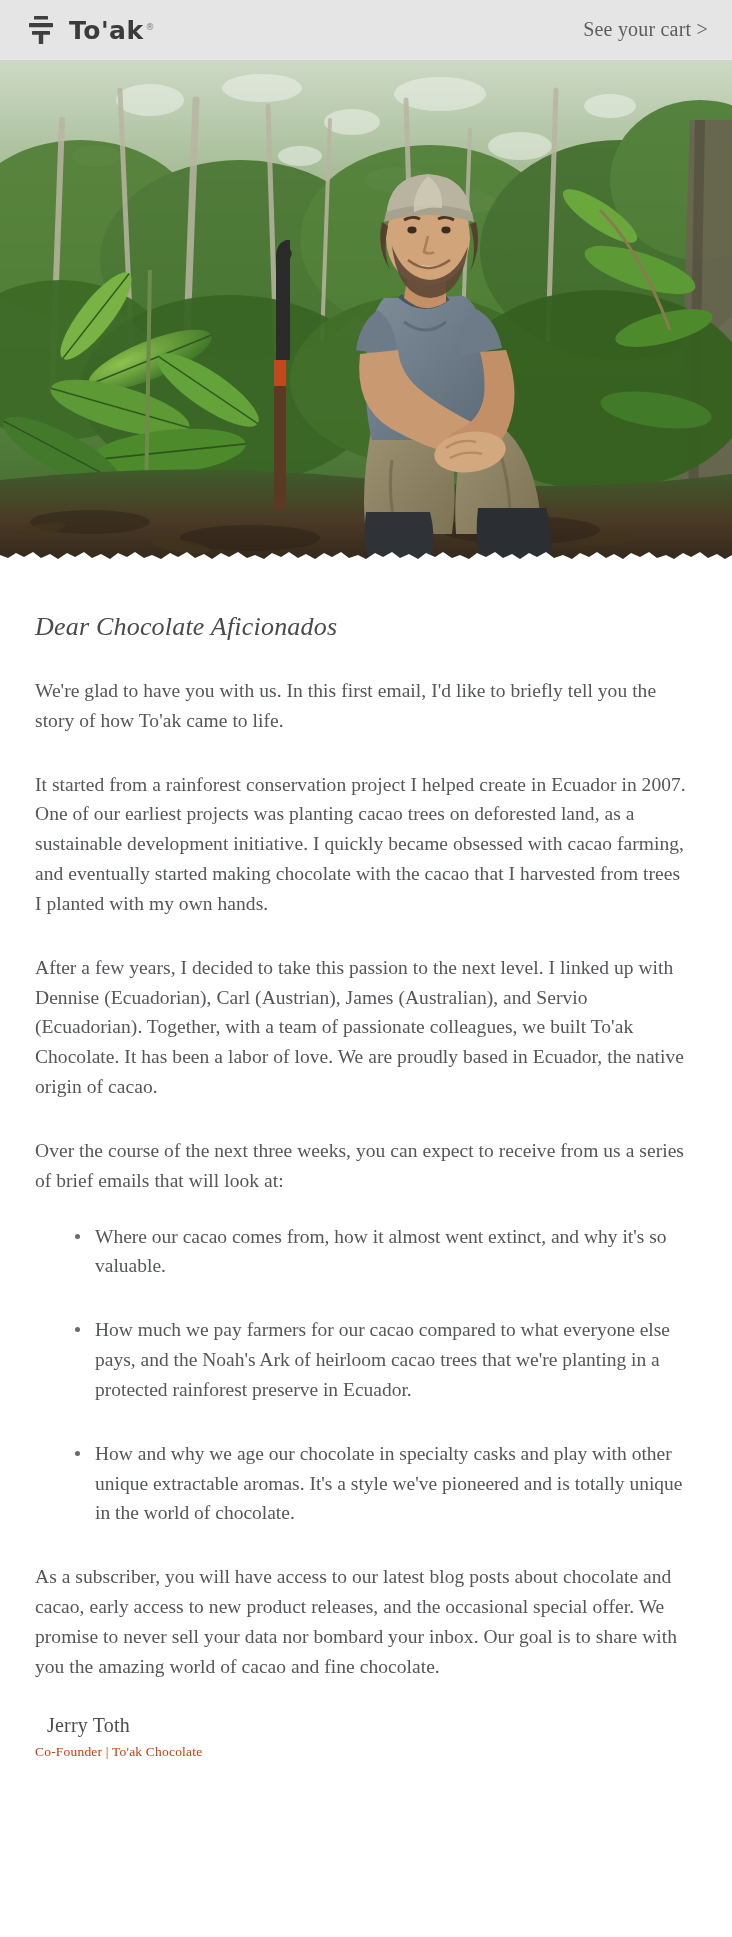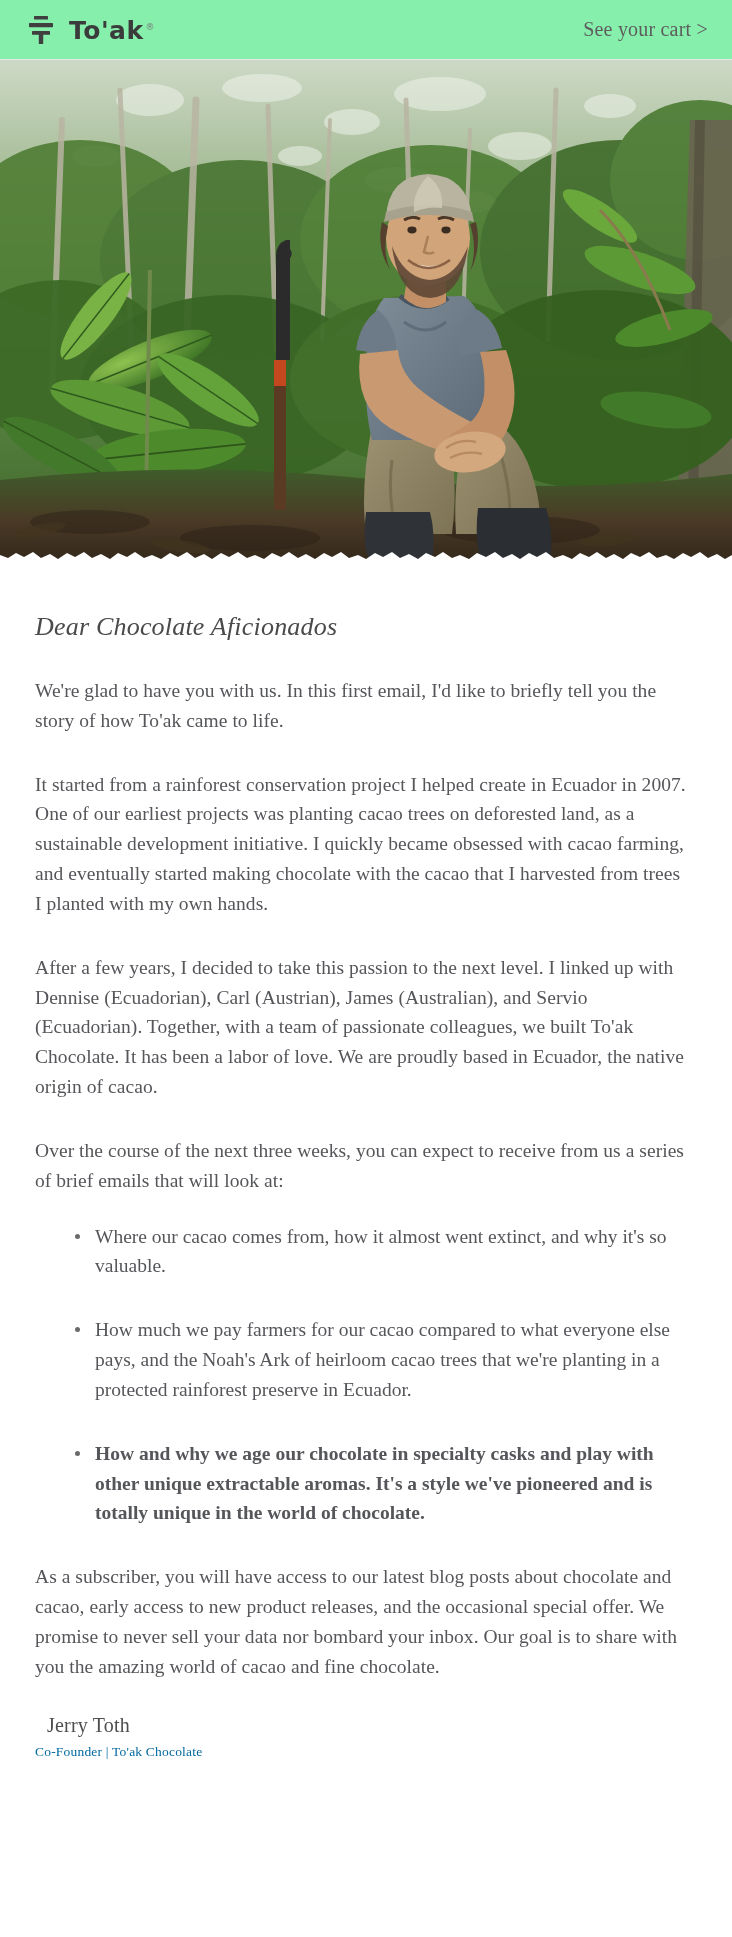--- a/index.html
+++ b/index.html
@@ -12,21 +12,21 @@
     width: 732px;
     height: 1937px;
     font-family: "Liberation Serif", "DejaVu Serif", serif;
     overflow: hidden;
   }
 
   
   .header {
     position: relative;
     height: 60px;
-    background: #86efac;
+    background: #e5e5e5;
     display: flex;
     align-items: center;
     justify-content: space-between;
     padding: 0 24px 0 26px;
     border-bottom: 1px solid #e8e8e7;
   }
   .brand {
     display: flex;
     align-items: center;
     gap: 13px;
@@ -104,40 +104,40 @@
     list-style: none;
   }
   ul.bullets li {
     position: relative;
     font-size: 19.5px;
     line-height: 1.53;
     color: #55565a;
     margin: 0 0 34px 0;
     padding-left: 22px;
   }
-  ul.bullets li:last-child { margin-bottom: 15px; font-weight: bold; }
+  ul.bullets li:last-child { margin-bottom: 15px; }
   ul.bullets li::before {
     content: "";
     position: absolute;
     left: 2px;
     top: 12px;
     width: 5px;
     height: 5px;
     border-radius: 50%;
     background: #6a6a6a;
   }
   .sig-name {
     font-size: 20px;
     color: #4e4e4e;
     margin: 32px 0 0 12px;
     letter-spacing: 0.2px;
   }
   .sig-role {
     font-size: 13.5px;
-    color: #0369a1;
+    color: #c2410c;
     margin: 7px 0 0 0;
     letter-spacing: 0.2px;
   }
   .tail { height: 40px; }
 </style>
 </head>
 <body>
 
 <div class="header">
   <a class="brand" href="#">

